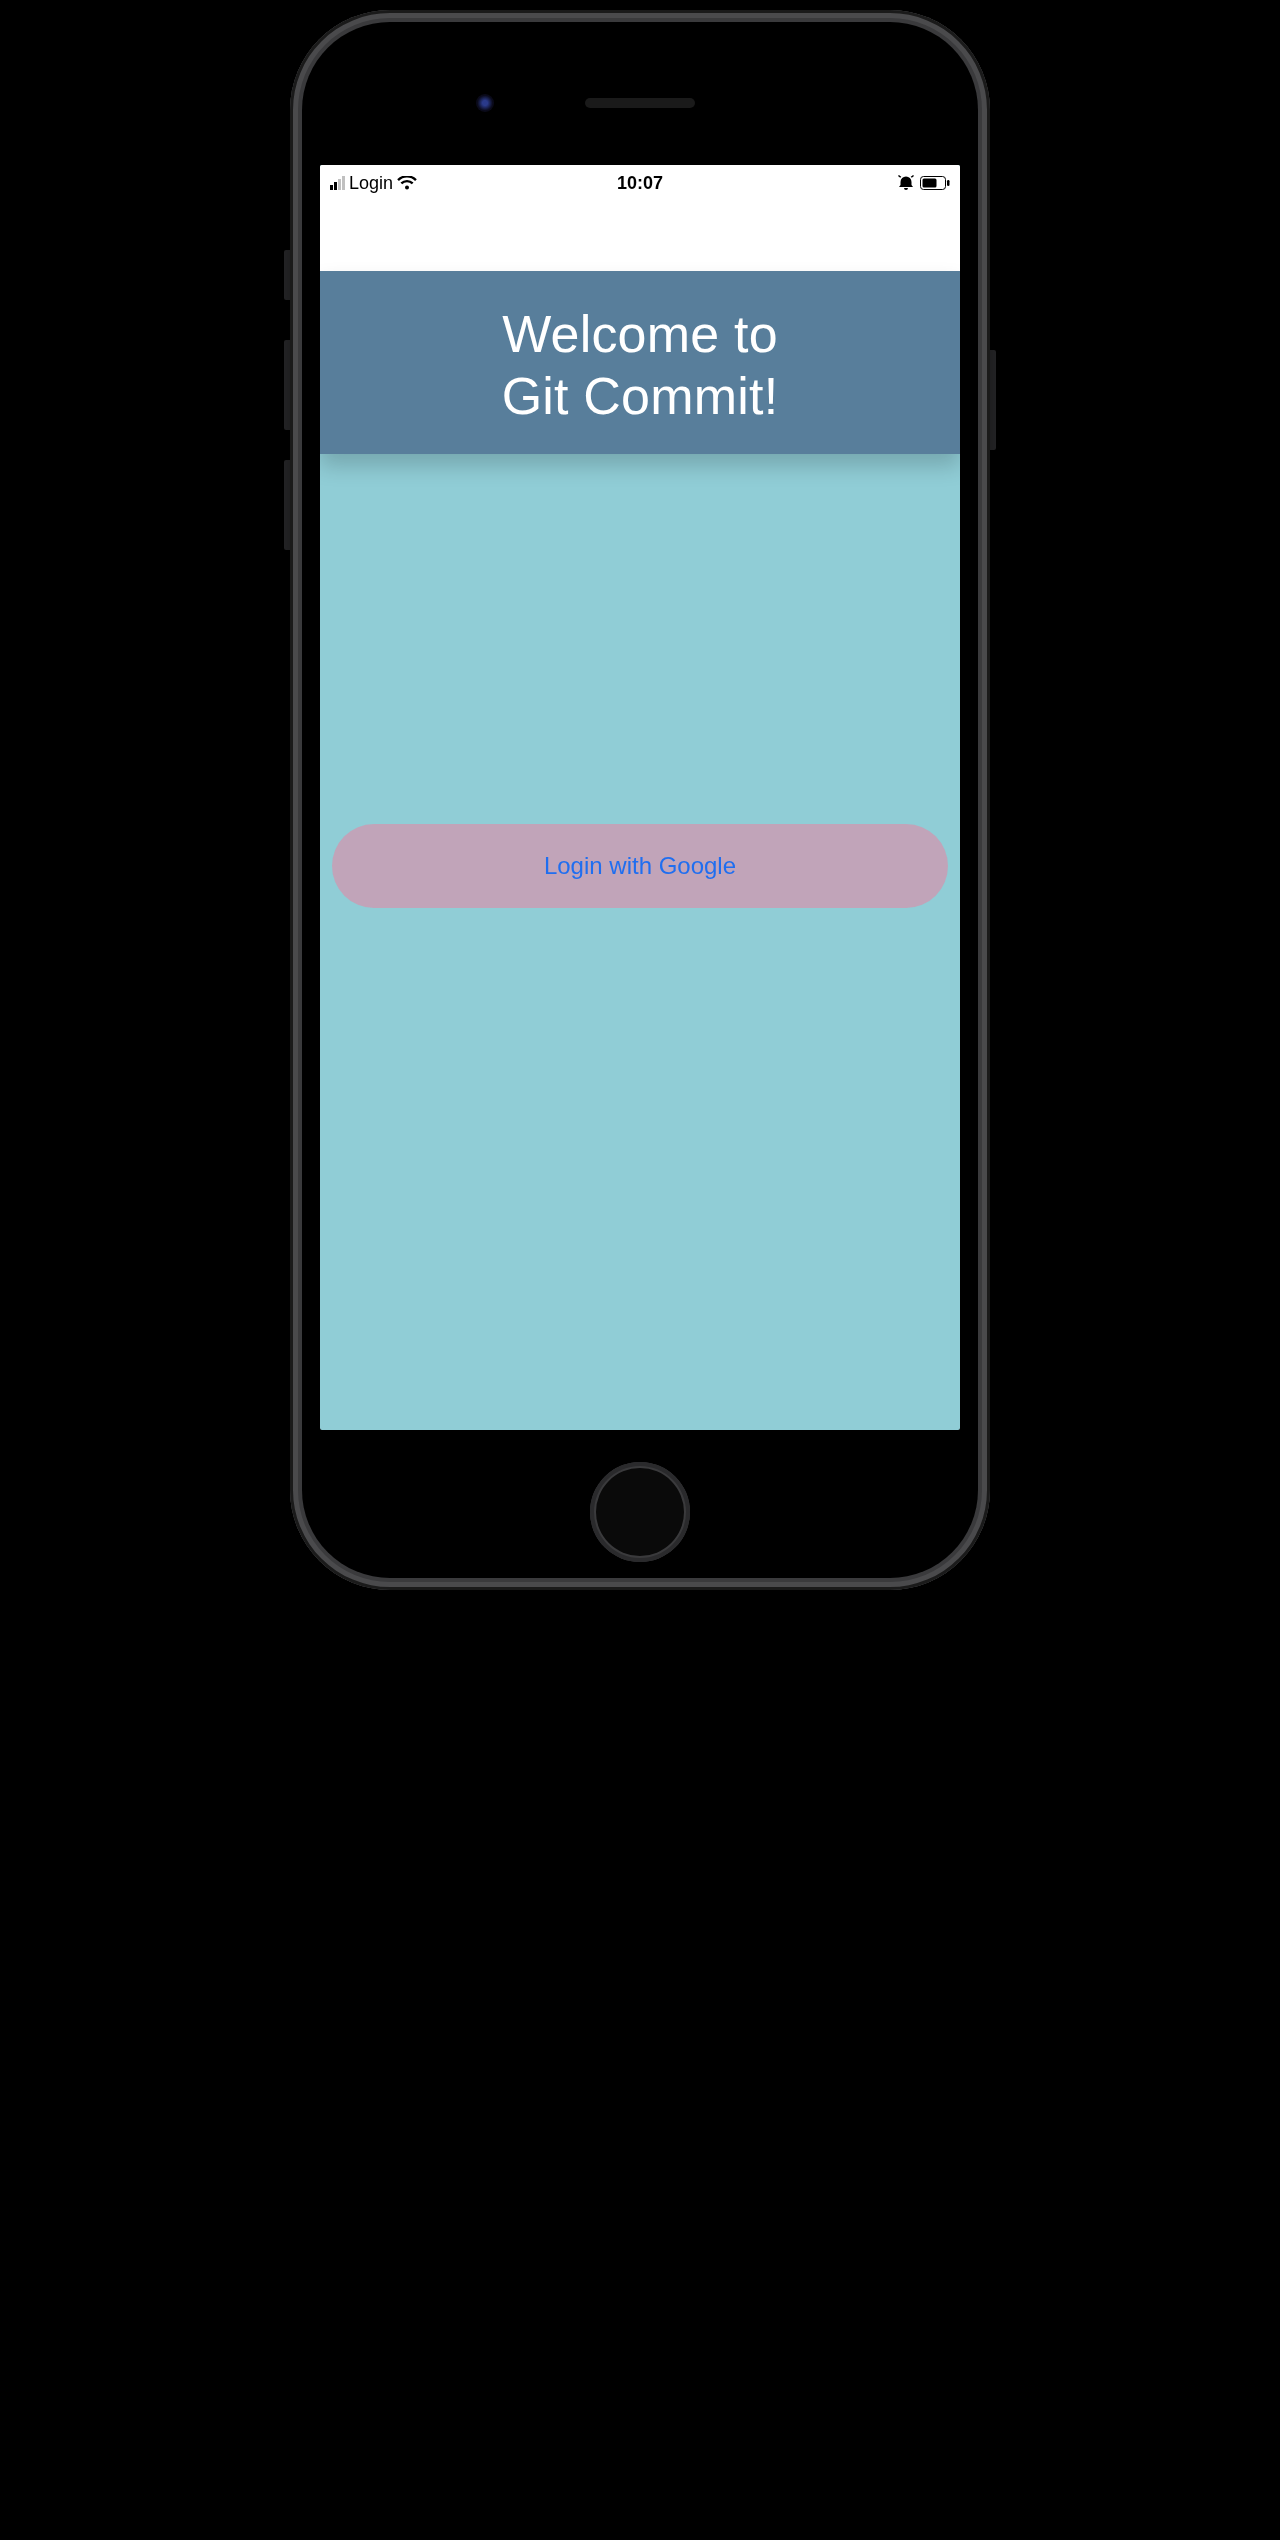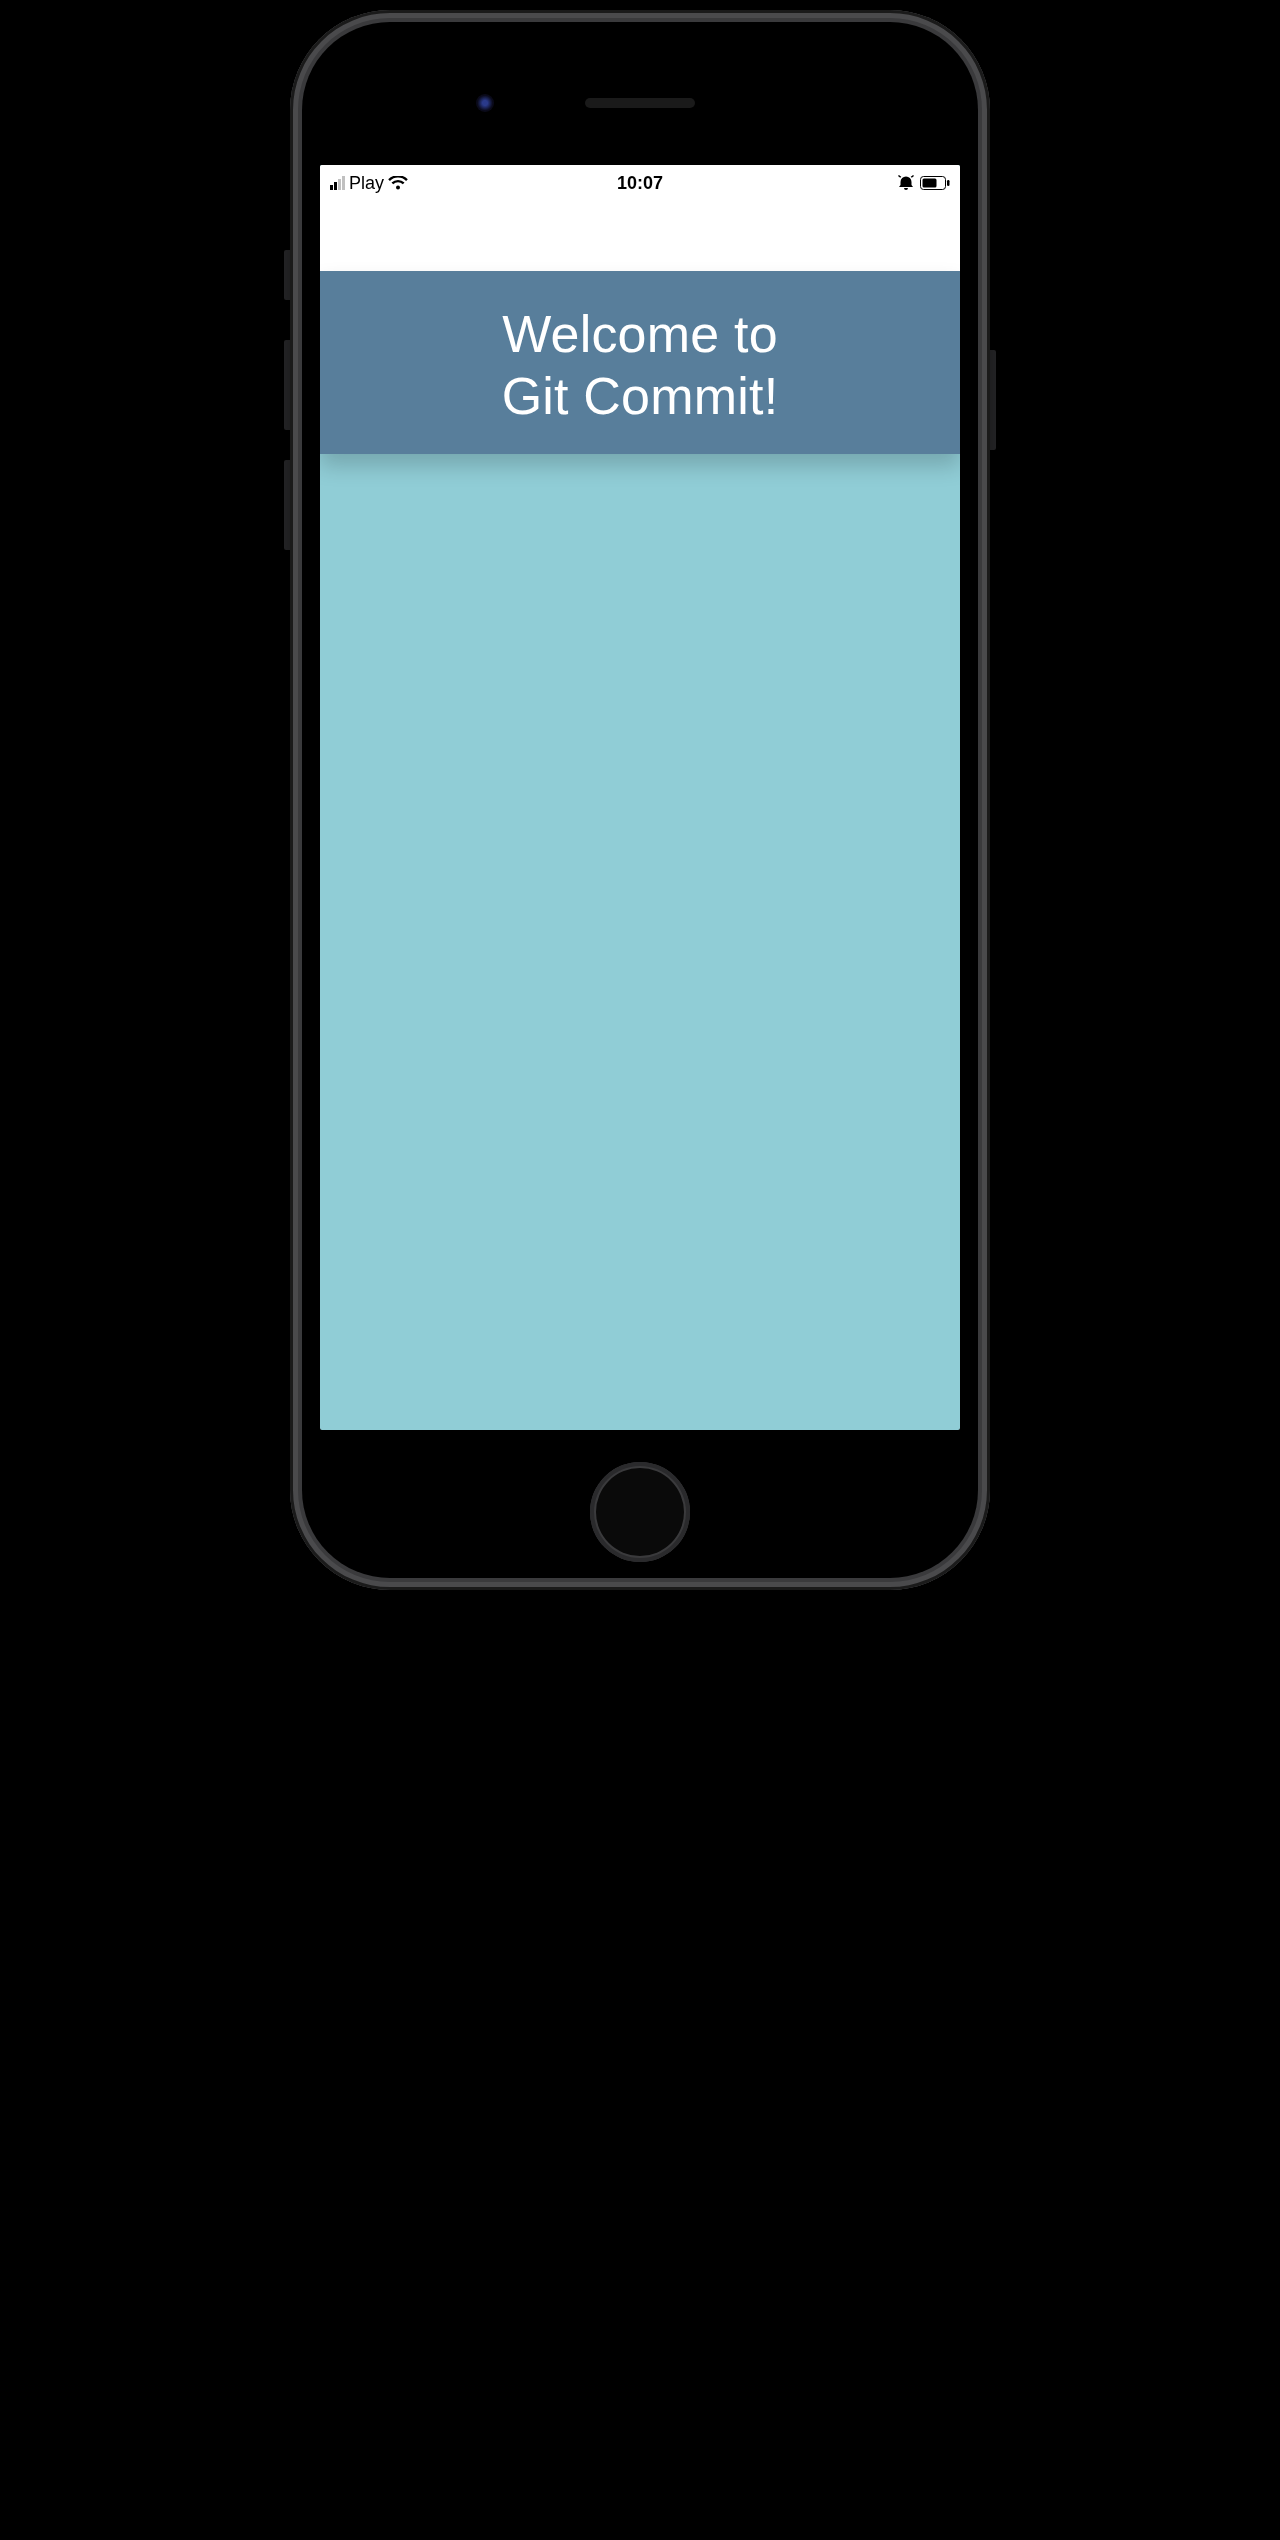--- a/index.html
+++ b/index.html
@@ -218,21 +218,21 @@
   <div class="screen">
 
     <div class="status-bar">
       <div class="status-left">
         <span class="signal-bars">
           <span></span>
             <span></span>
             <span></span>
             <span></span>
         </span>
-        <span>Play</span>
+        <span>Login</span>
         <span class="wifi-icon">
           <svg width="20" height="14" viewBox="0 0 20 14">
               <path fill="#000" d="M10 13.5a2 2 0 1 0 0-4 2 2 0 0 0 0 4zM3.5 6.6a9.2 9.2 0 0 1 13 0L14.8 8.3a6.8 6.8 0 0 0-9.6 0L3.5 6.6zM0.2 3.3a13.8 13.8 0 0 1 19.6 0L18.1 5a11.4 11.4 0 0 0-16.2 0L0.2 3.3z"></path>
             </svg>
         </span>
       </div>
       <div class="status-center">10:07</div>
       <div class="status-right">
         <span class="alarm-icon">
           <svg width="16" height="16" viewBox="0 0 16 16">
@@ -249,15 +249,20 @@
       </div>
     </div>
 
     <div class="nav-bar"></div>
 
     <div class="header-banner">
       <div class="title">Welcome to
 Git Commit!</div>
     </div>
 
+    <div class="content-area">
+      <button class="login-button">
+        <span>Login with Google</span>
+      </button>
+    </div>
 
   </div>
 </div>
 
 </body></html>

